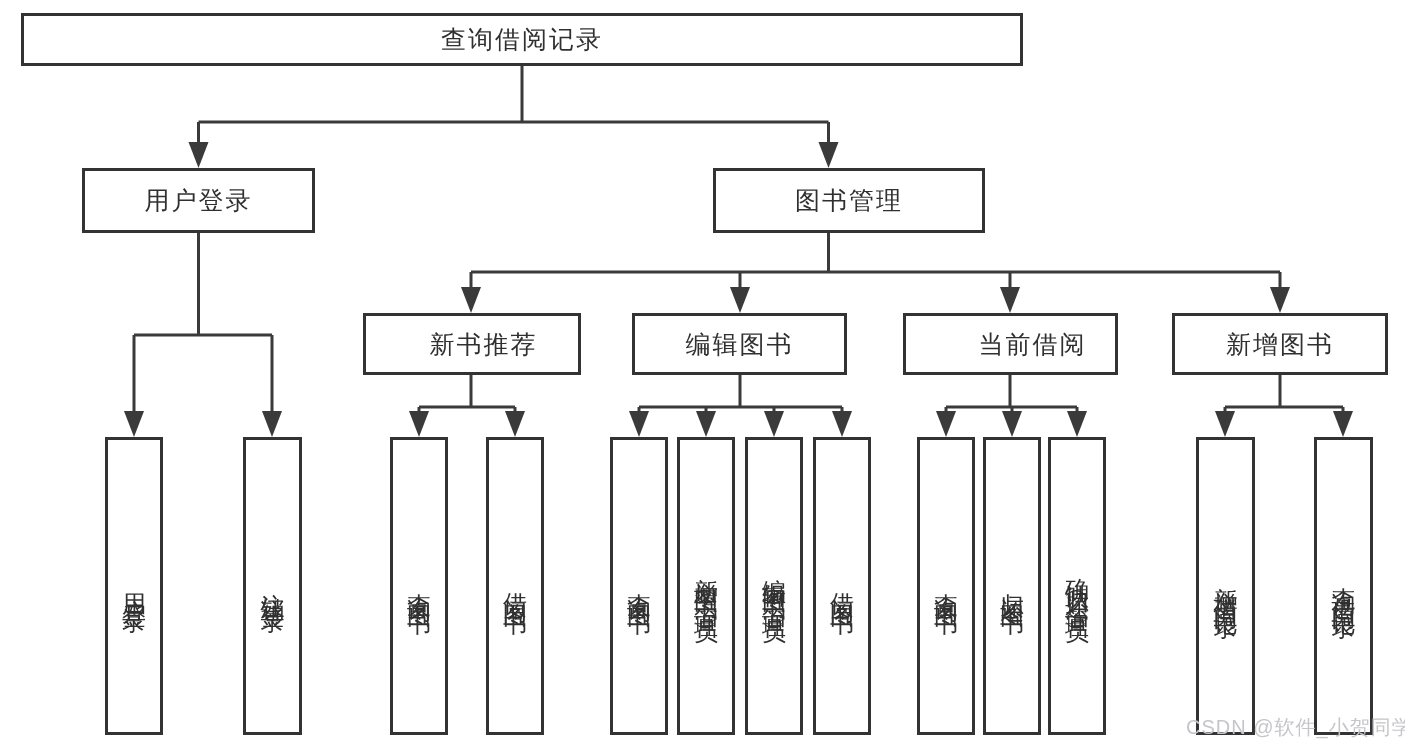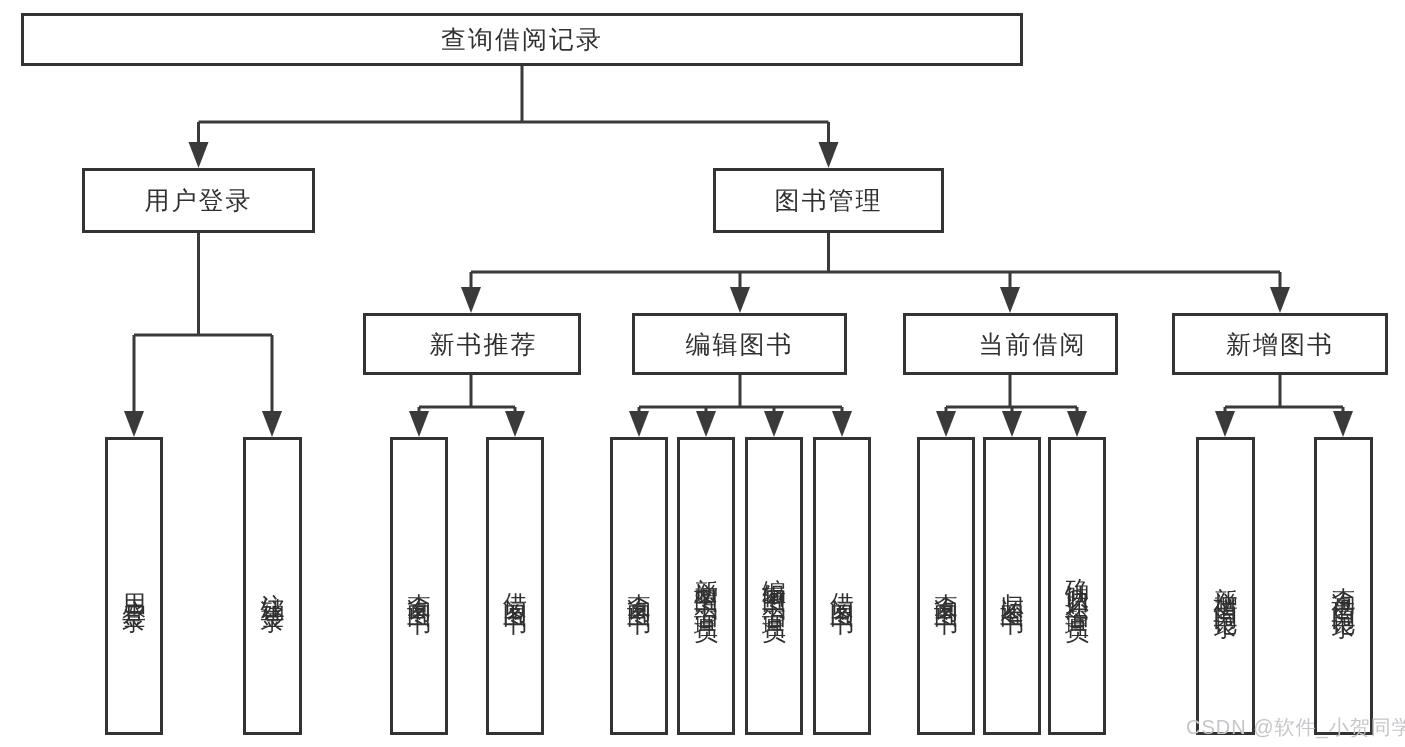--- a/index.html
+++ b/index.html
@@ -89,21 +89,21 @@
     </g>
   </svg>
 
   <div class="node hbox" style="left:21px; top:13px; width:1002px; height:53px;">
     <span class="lbl">查询借阅记录</span>
   </div>
 
   <div class="node hbox" style="left:82px; top:168px; width:233px; height:65px;">
     <span class="lbl">用户登录</span>
   </div>
-  <div class="node hbox" style="left:713px; top:168px; width:231px; height:65px;">
+  <div class="node hbox" style="left:713px; top:168px; width:272px; height:65px;">
     <span class="lbl">图书管理</span>
   </div>
 
   <div class="node hbox" style="left:363px; top:313px; width:218px; height:62px;padding-left:23px;">
     <span class="lbl">新书推荐</span>
   </div>
   <div class="node hbox" style="left:632px; top:313px; width:215px; height:62px;">
     <span class="lbl">编辑图书</span>
   </div>
   <div class="node hbox" style="left:903px; top:313px; width:215px; height:62px;padding-left:44px;">

